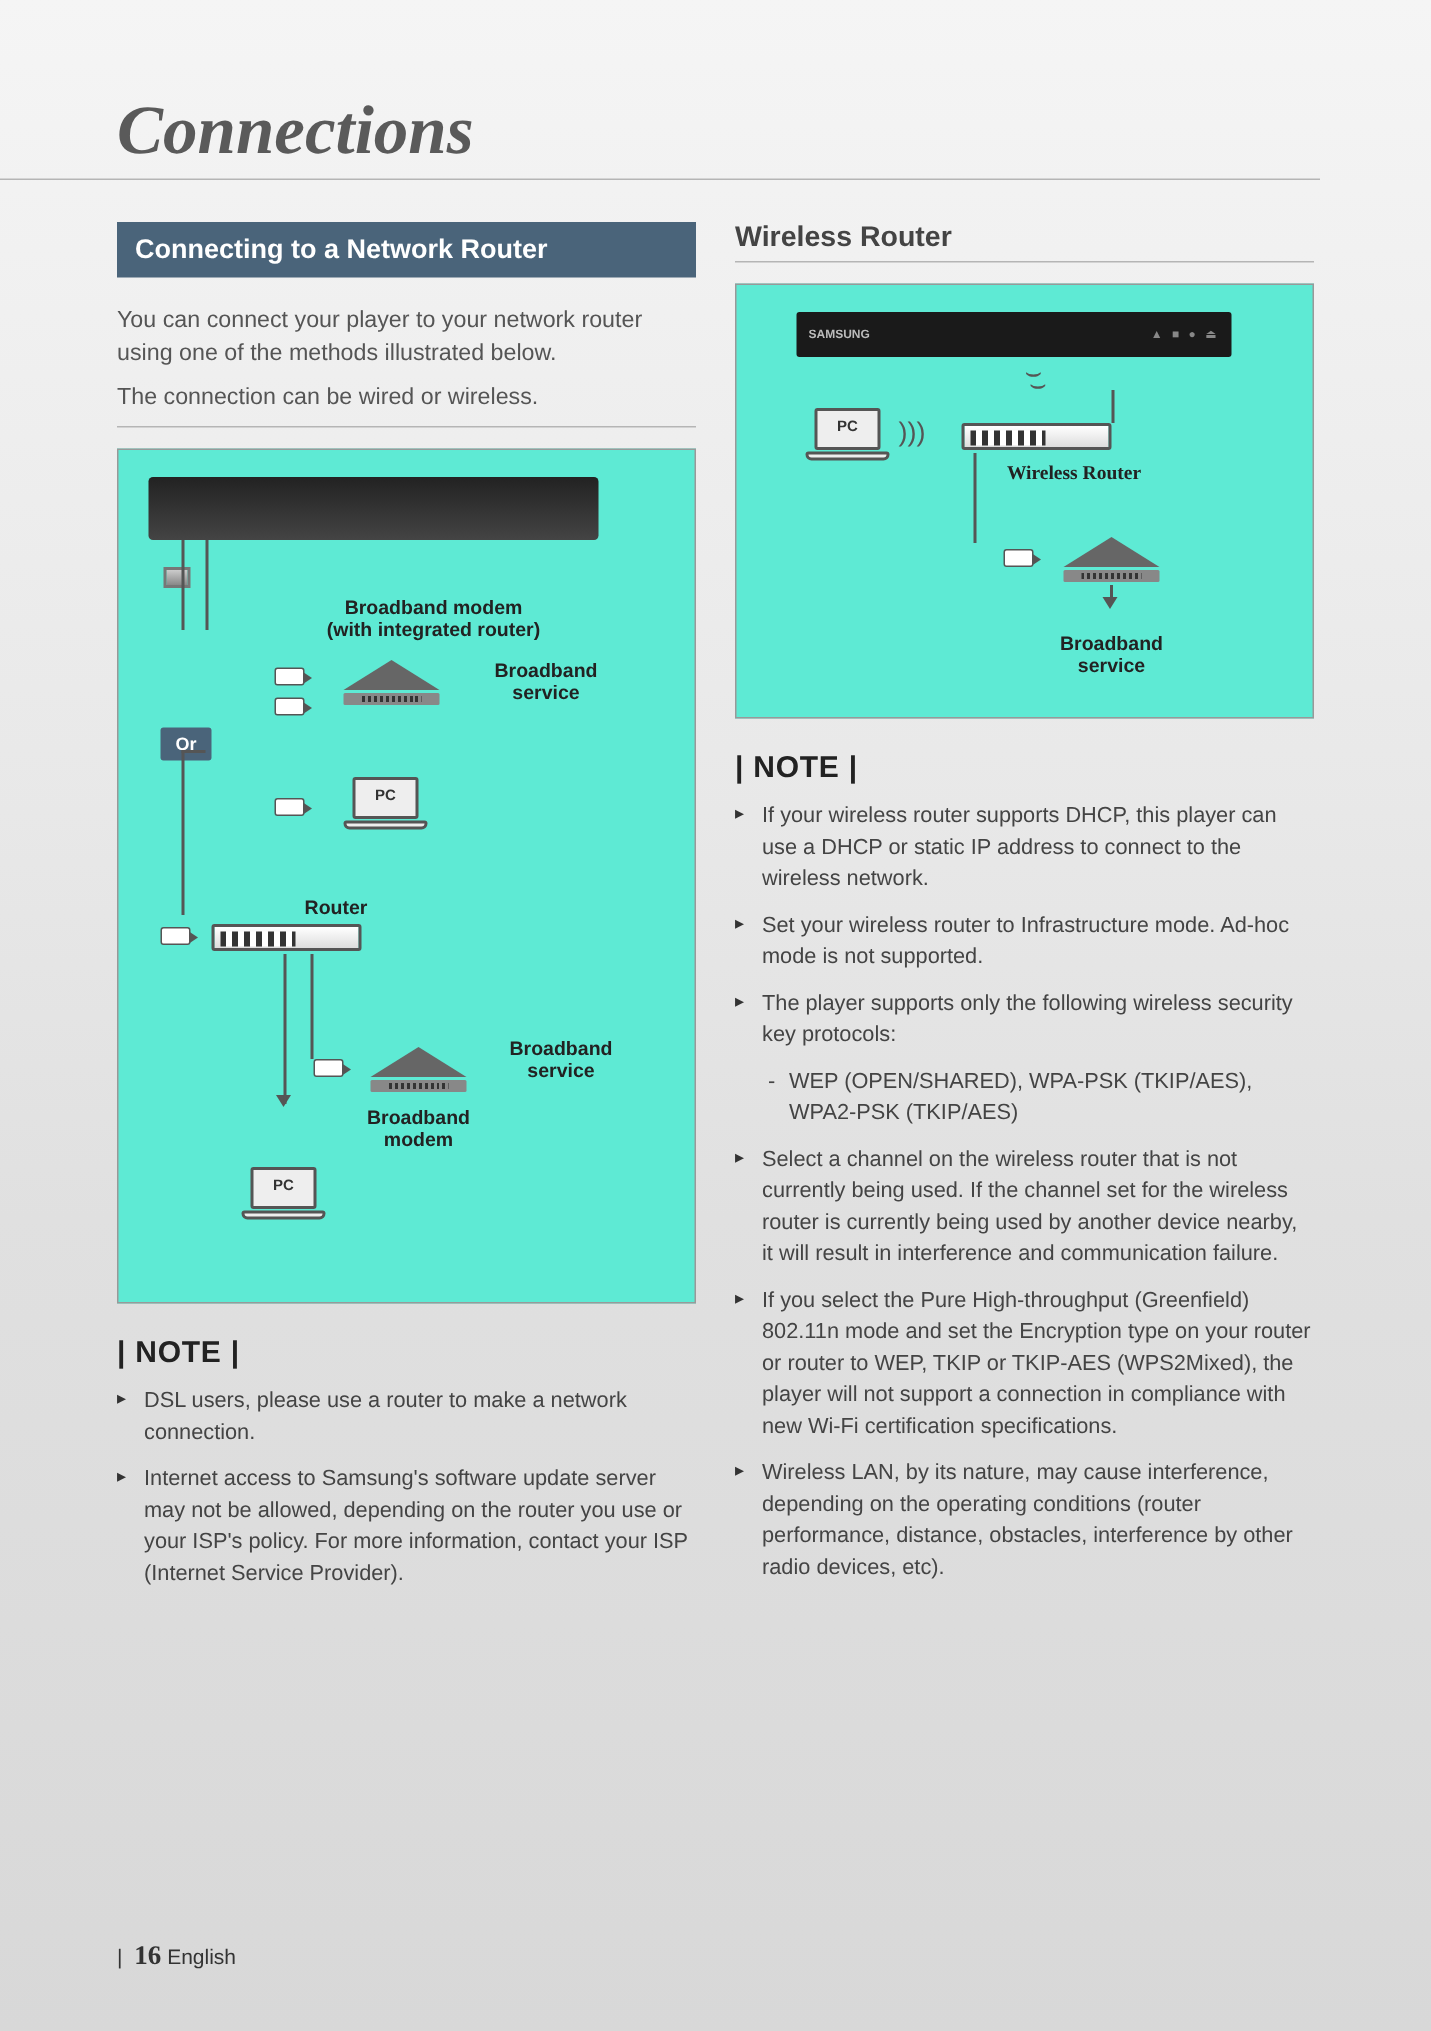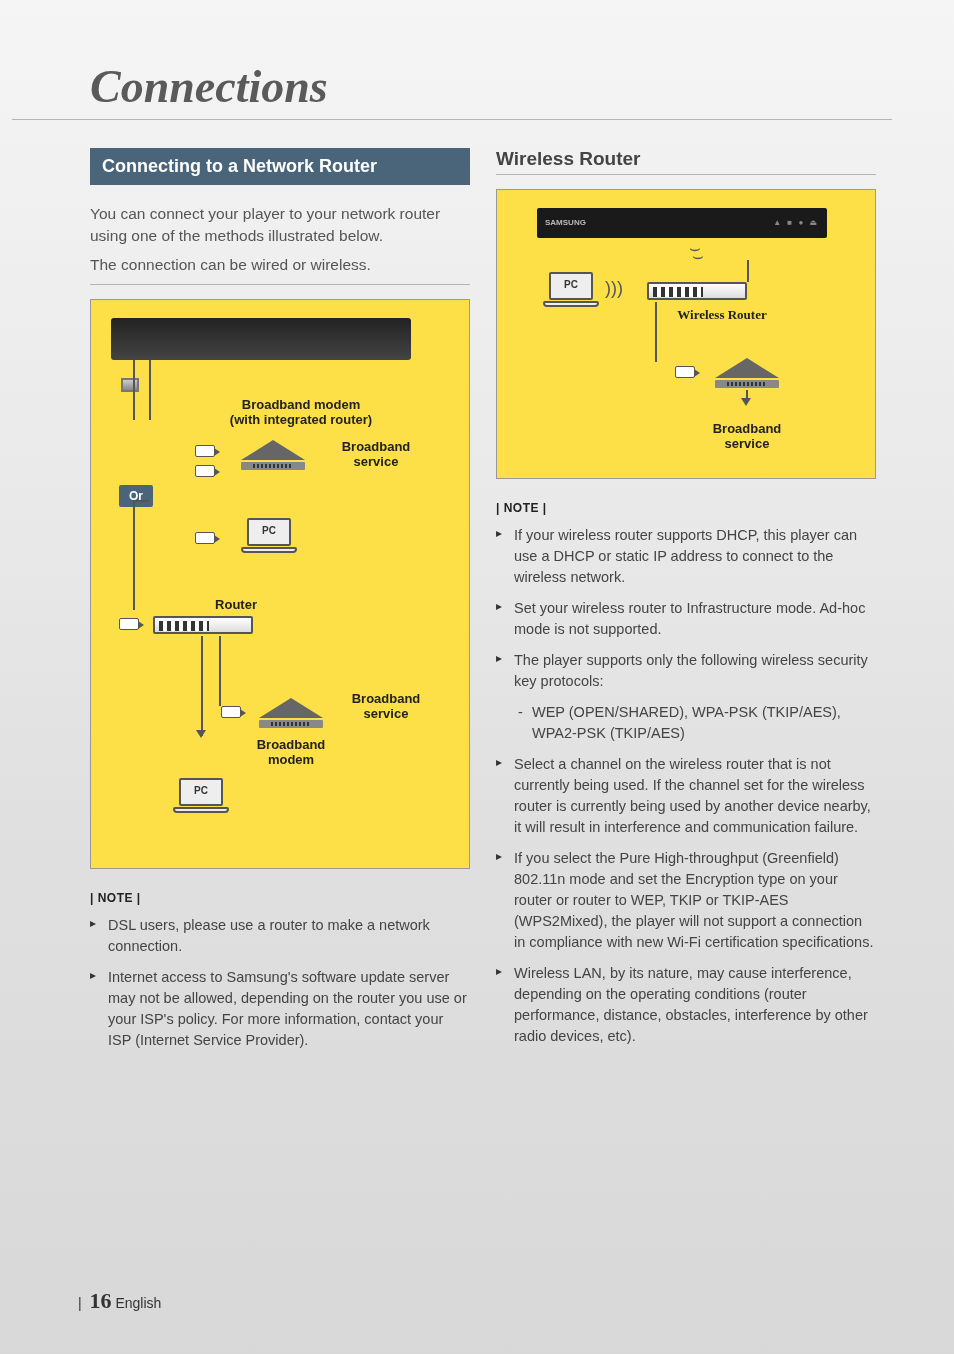--- a/index.html
+++ b/index.html
@@ -5,21 +5,21 @@
   * { margin: 0; padding: 0; box-sizing: border-box; }
   html, body { width: 954px; height: 1354px; font-family: Arial, Helvetica, sans-serif; }
   body {
     background: linear-gradient(180deg, #f5f5f5 0%, #e8e8e8 40%, #e0e0e0 60%, #d8d8d8 100%);
     position: relative;
     padding: 0;
   }
   .page {
     width: 100%;
     height: 100%;
-    padding: 60px 0 0 12px;
+    padding: 60px 0 0 0;
     position: relative;
   }
   .chapter-title {
     font-family: Georgia, 'Times New Roman', serif;
     font-style: italic;
     font-size: 46px;
     color: #5a5a5a;
     padding-left: 78px;
     border-bottom: 1px solid #b5b5b5;
     padding-bottom: 6px;
@@ -49,30 +49,30 @@
   .subheading {
     font-size: 19px;
     font-weight: bold;
     color: #444;
     margin-top: 14px;
     margin-bottom: 4px;
   }
   .subheading-line { border-bottom: 1px solid #b5b5b5; margin-bottom: 14px; }
   .diagram-box {
     border: 1px solid #999;
-    background: #fde047;
+    background: #5eead4;
     width: 100%;
     margin-bottom: 22px;
     position: relative;
   }
   .diagram-left { height: 570px; }
   .diagram-right { height: 290px; }
   .label-text { font-size: 13px; font-weight: bold; color: #222; position: absolute; text-align: center; line-height: 1.15; }
   .note-header {
-    font-size: 12px;
+    font-size: 20px;
     font-weight: bold;
     color: #222;
     margin-bottom: 10px;
     letter-spacing: 0.5px;
   }
   .note-list { list-style: none; }
   .note-item {
     font-size: 14.5px;
     color: #444;
     line-height: 1.45;
@@ -102,21 +102,21 @@
     left: 22px;
     top: 0;
   }
   .footer {
     position: absolute;
     bottom: 40px;
     left: 78px;
     font-size: 14px;
     color: #333;
   }
-  .footer .page-num { font-family: Georgia, serif; font-size: 22px; font-weight: bold; }
+  .footer .page-num { font-family: Georgia, serif; font-size: 18px; font-weight: bold; }
   .footer .pipe { margin-right: 4px; }
   .laptop { position: absolute; width: 56px; height: 40px; }
   .laptop .screen { width: 44px; height: 28px; border: 2px solid #555; background: #eee; margin: 0 auto; border-radius: 2px; }
   .laptop .base { width: 56px; height: 6px; border: 2px solid #555; background: #eee; border-radius: 2px 2px 4px 4px; margin-top: 1px; }
   .laptop .pc-label { position: absolute; top: 7px; left: 0; right: 0; text-align: center; font-weight: bold; font-size: 10px; color: #333; }
   .router { position: absolute; width: 100px; height: 18px; border: 2px solid #555; background: linear-gradient(#fff,#ddd); border-radius: 2px; }
   .router::before { content: ""; display: block; position: absolute; left: 4px; top: 3px; width: 50px; height: 10px; background: repeating-linear-gradient(90deg,#333 0 4px,#fff 4px 8px); }
   .modem-shape { position: absolute; width: 64px; height: 30px; }
   .modem-shape .tri { width: 0; height: 0; border-left: 32px solid transparent; border-right: 32px solid transparent; border-bottom: 20px solid #666; position: absolute; top: 0; }
   .modem-shape .base { width: 64px; height: 8px; background: #888; position: absolute; bottom: 0; border-radius: 1px; }

